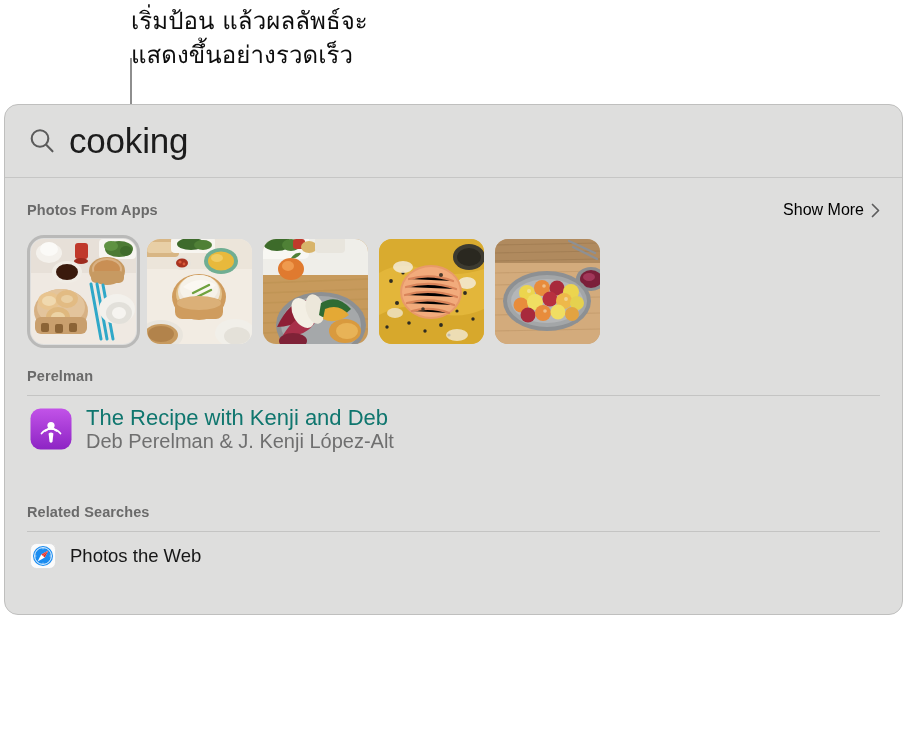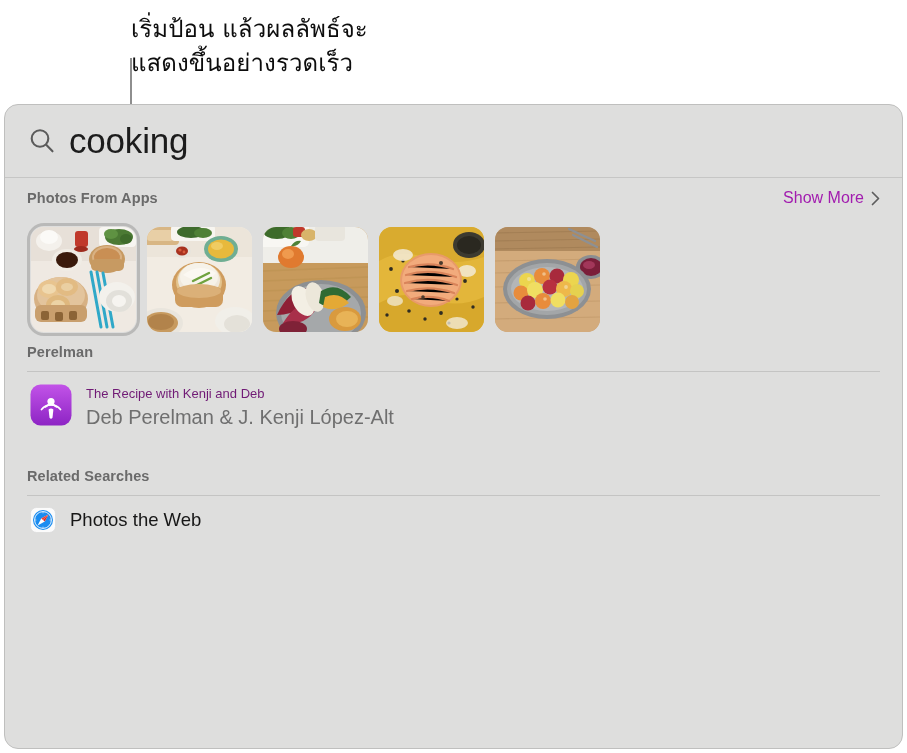--- a/index.html
+++ b/index.html
@@ -12,21 +12,21 @@
     background: #ffffff;
     font-family: "Liberation Sans", "DejaVu Sans", sans-serif;
     overflow: hidden;
     position: relative;
   }
 
   
   #callout-text {
     position: absolute;
     left: 131px;
-    top: 12px;
+    top: 4px;
     width: 340px;
     font-size: 24px;
     line-height: 34px;
     color: #0d0d0d;
     letter-spacing: 0.1px;
     white-space: pre-line;
     font-family: "DejaVu Sans", "Liberation Sans", sans-serif;
   }
   #callout-line {
     position: absolute;
@@ -36,21 +36,21 @@
     height: 52px;
     background: #8e8e8e;
   }
 
   
   #spotlight-window {
     position: absolute;
     left: 4px;
     top: 104px;
     width: 899px;
-    height: 645px;
+    height: 511px;
     background: #dededd;
     border: 1px solid #bfbfbe;
     border-radius: 14px;
     box-sizing: border-box;
     overflow: hidden;
   }
 
   
   #search-row {
     height: 72px;
@@ -81,34 +81,34 @@
 
   
   .section {
     padding: 0 22px;
   }
   .section-header {
     display: flex;
     align-items: center;
     justify-content: space-between;
     height: 34px;
-    margin-top: 3px;
+    margin-top: 15px;
   }
   .section-title {
     font-size: 14.5px;
     font-weight: bold;
     color: #6a6a6a;
     letter-spacing: 0.1px;
   }
   .show-more {
     display: flex;
     align-items: center;
     gap: 7px;
     font-size: 16px;
-    color: #a21caf;
+    color: #000000;
     cursor: pointer;
   }
   .chevron {
     width: 9px;
     height: 15px;
     display: inline-block;
   }
   .section-rule {
     height: 1px;
     background: #c4c4c3;
@@ -149,22 +149,22 @@
     width: 42px;
     height: 42px;
     flex: 0 0 auto;
   }
   .result-icon.small {
     width: 26px;
     height: 26px;
   }
   .result-text { display: flex; flex-direction: column; gap: 3px; }
   .result-title {
-    font-size: 13px;
-    color: #701a75;
+    font-size: 22px;
+    color: #0f766e;
     line-height: 22px;
   }
   .result-subtitle {
     font-size: 20px;
     color: #6f6f6f;
     line-height: 19px;
   }
   .result-title.single {
     font-size: 18.5px;
     color: #171717;

